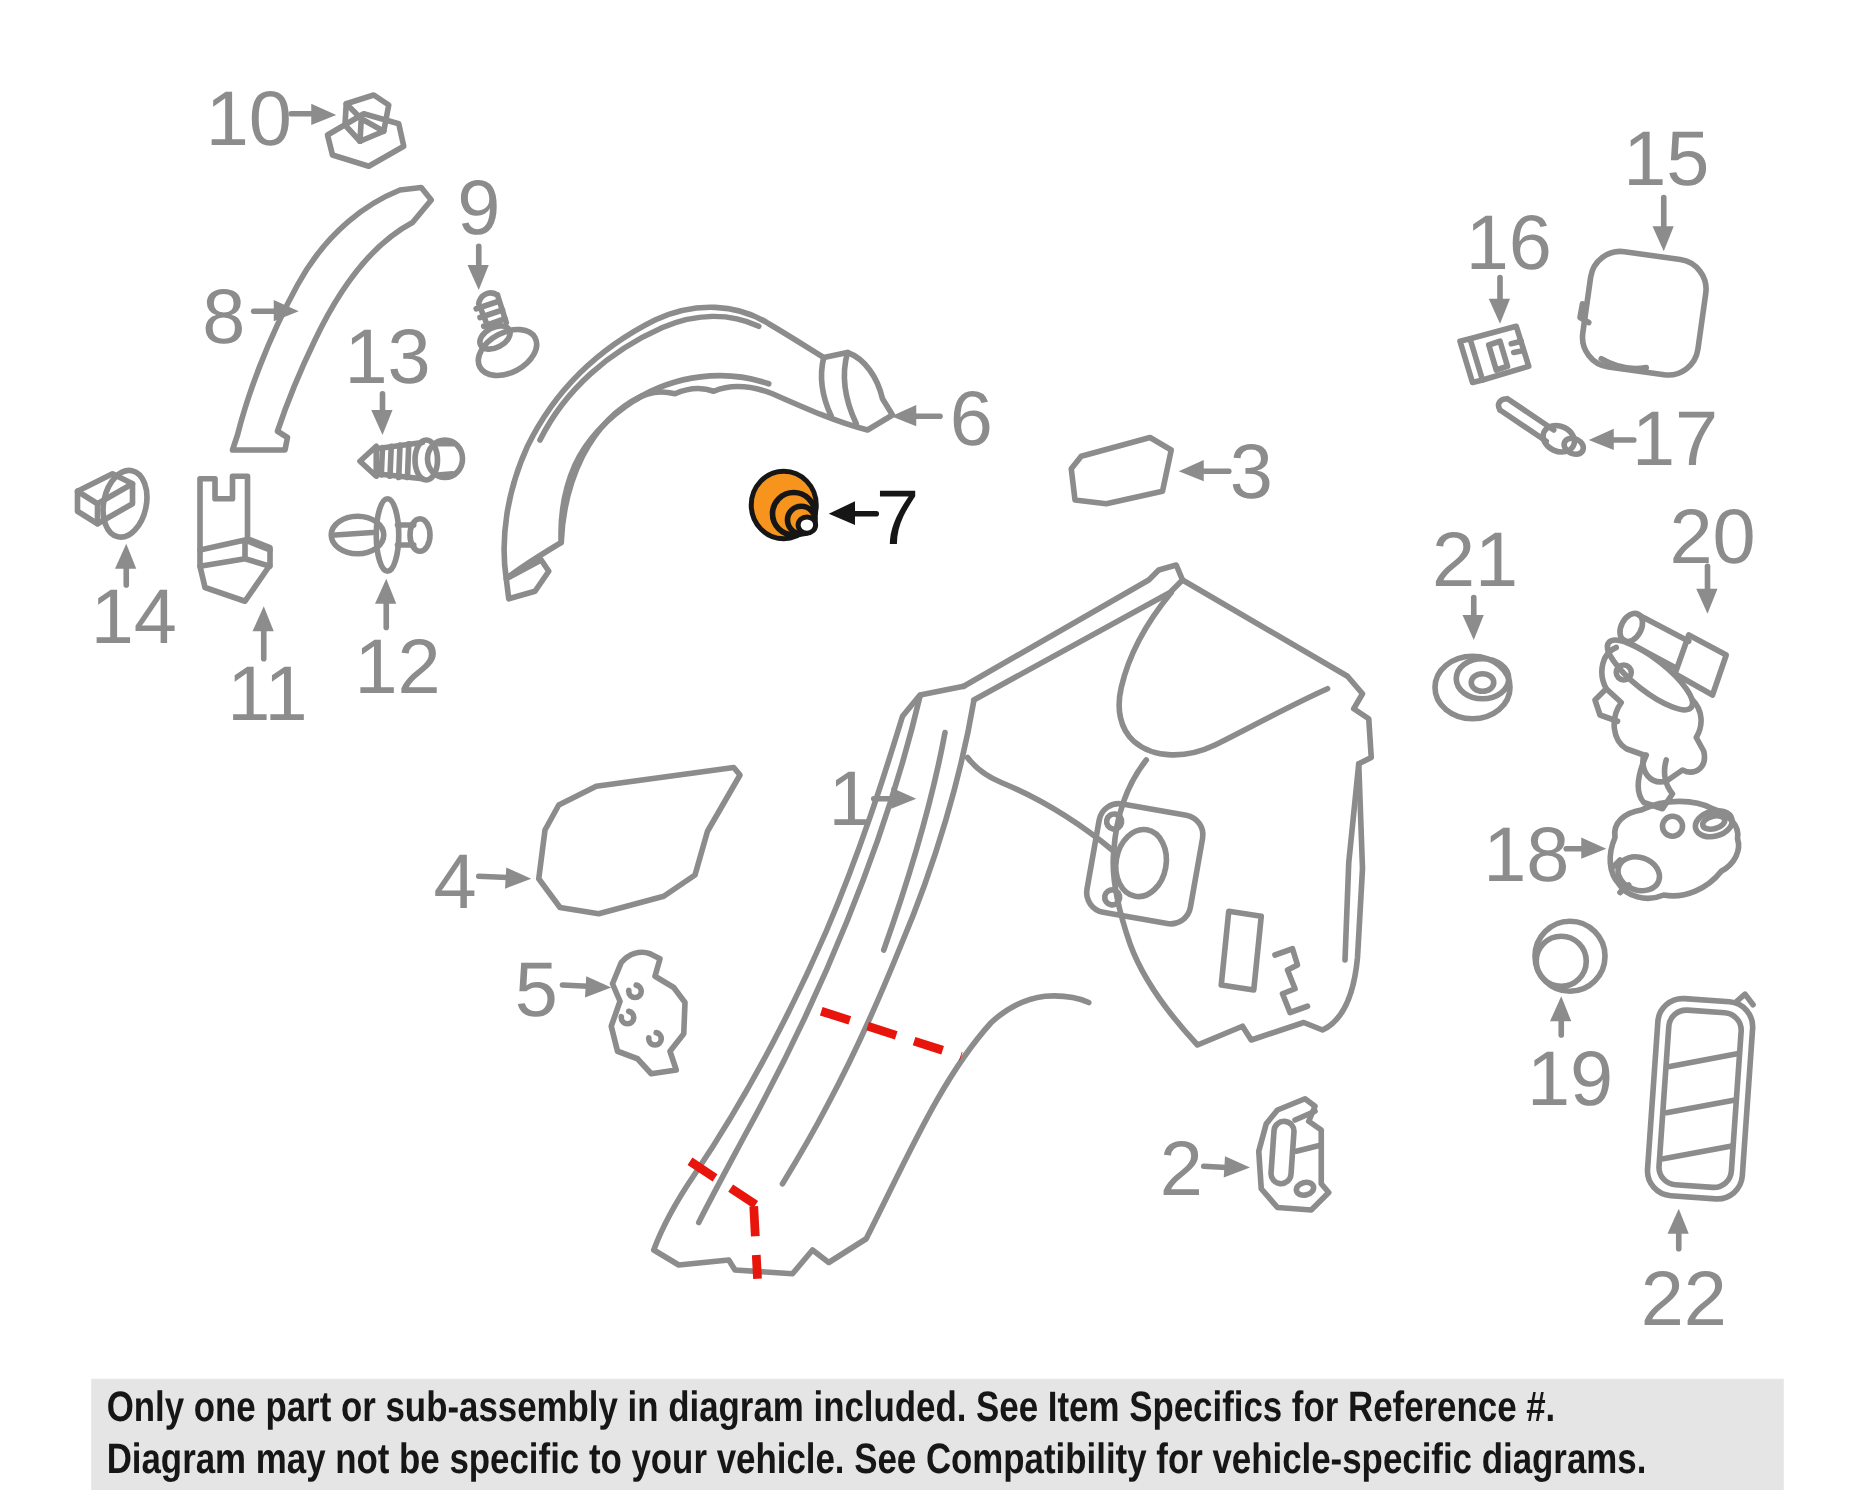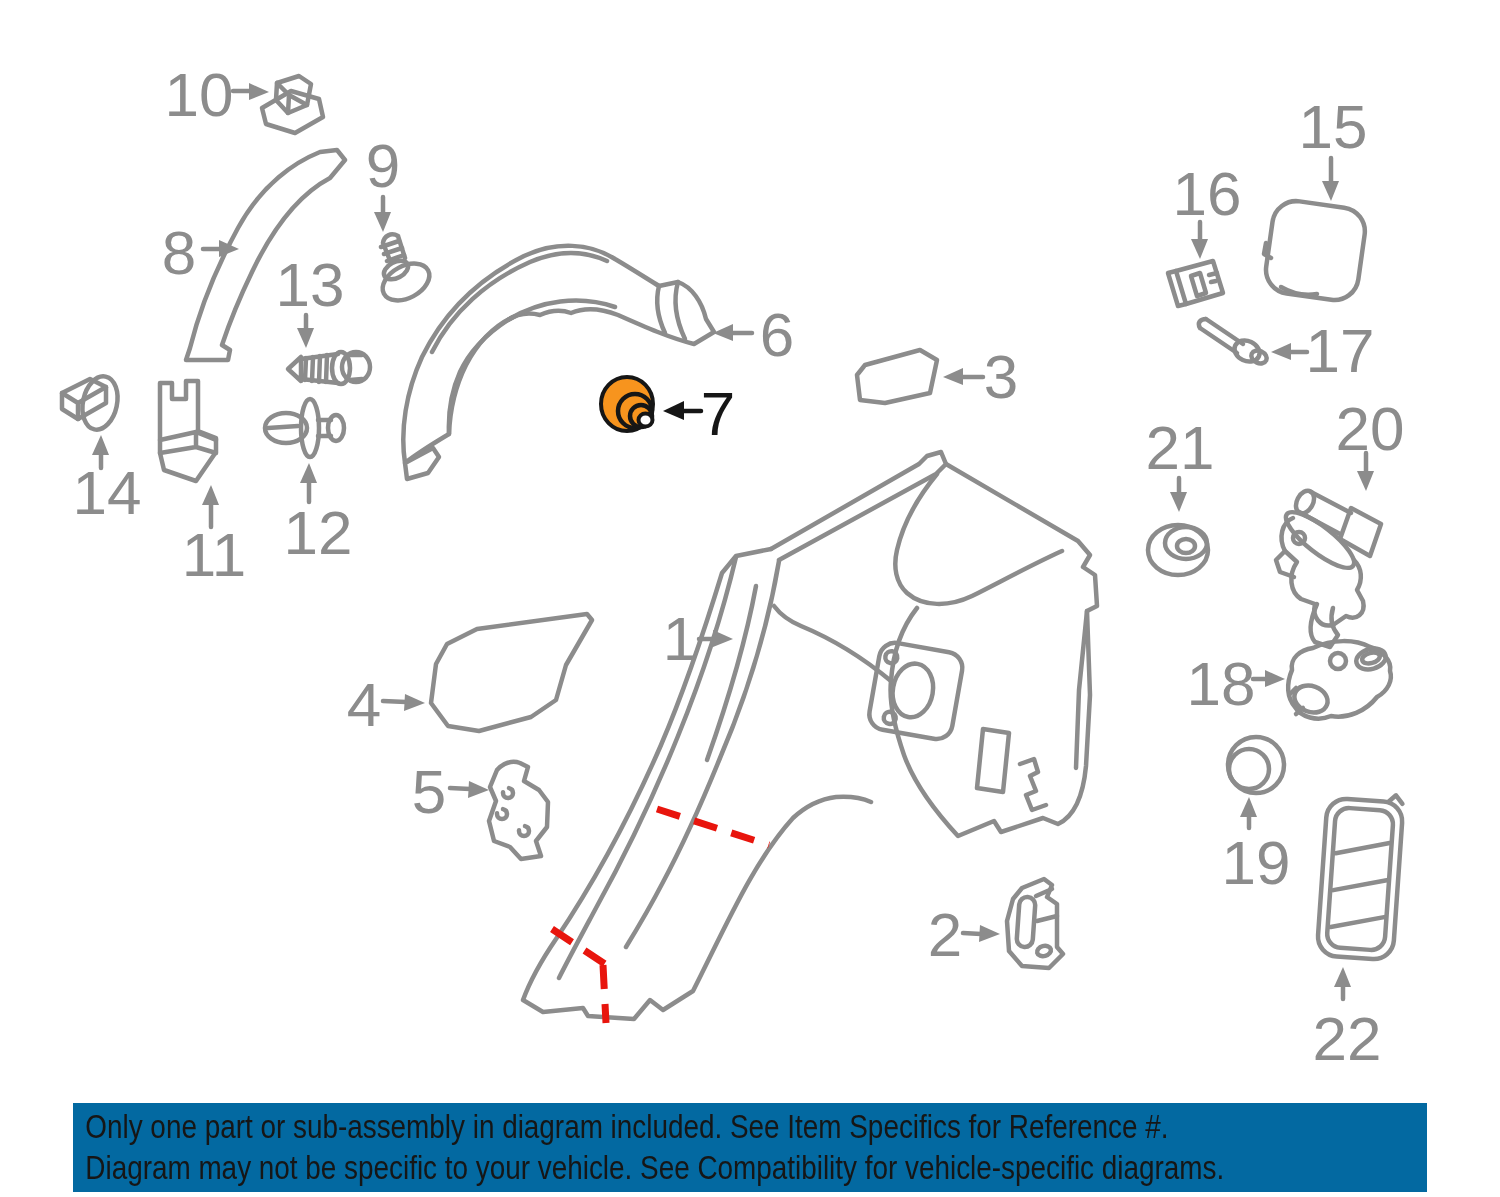--- a/index.html
+++ b/index.html
@@ -11,22 +11,22 @@
     stroke:#8c8c8c;stroke-width:4.5;fill:none;stroke-linecap:round;stroke-linejoin:round;}
   #diagram .head{fill:#8c8c8c;stroke:none;}
   #diagram .dk{stroke:#161616;}
   #diagram .dkhead{fill:#161616;stroke:none;}
   #diagram .orange{fill:#f7941e;stroke:#161616;stroke-width:4;}
   #diagram .whitehole{fill:#ffffff;stroke:#161616;stroke-width:4;}
   #diagram .red{stroke:#e8150d;stroke-width:7;stroke-dasharray:24 15;stroke-linecap:butt;}
   #diagram text{stroke:none;fill:#8c8c8c;font-family:"Liberation Sans",sans-serif;
     font-size:62px;text-anchor:middle;}
   #diagram text.lblk{fill:#161616;}
-  #banner{position:absolute;left:73px;top:1103px;width:1354px;height:89px;background:#0369a1;
-    color:#161616;font-weight:normal;overflow:hidden;}
+  #banner{position:absolute;left:73px;top:1103px;width:1354px;height:89px;background:#e5e5e5;
+    color:#161616;font-weight:bold;overflow:hidden;}
   #banner .bline{font-size:34px;line-height:41px;white-space:nowrap;transform:scaleX(.82);
     transform-origin:0 50%;padding-left:15px;}
   #banner .bline:first-child{margin-top:3px;}
 </style>
 </head>
 <body>
 
 <div id="screen">
   <svg id="diagram" width="1500" height="1197" viewBox="0 0 1500 1197">
 

